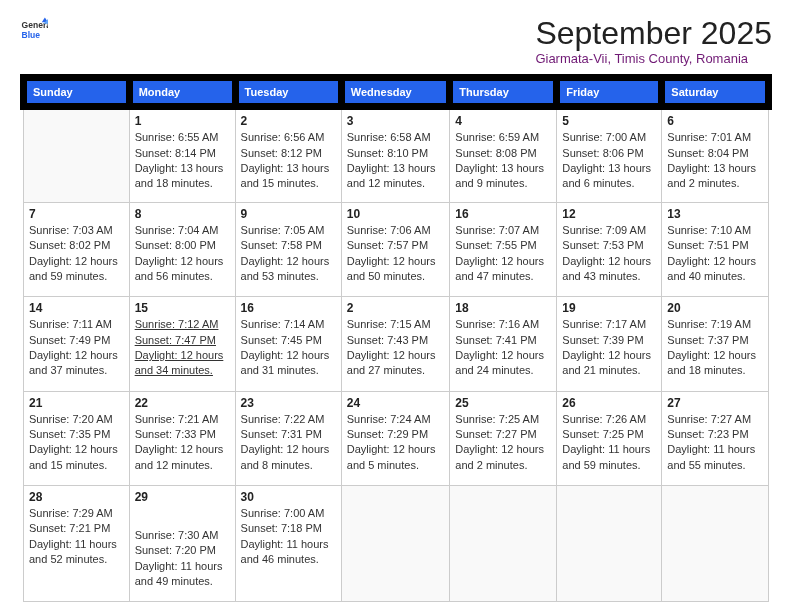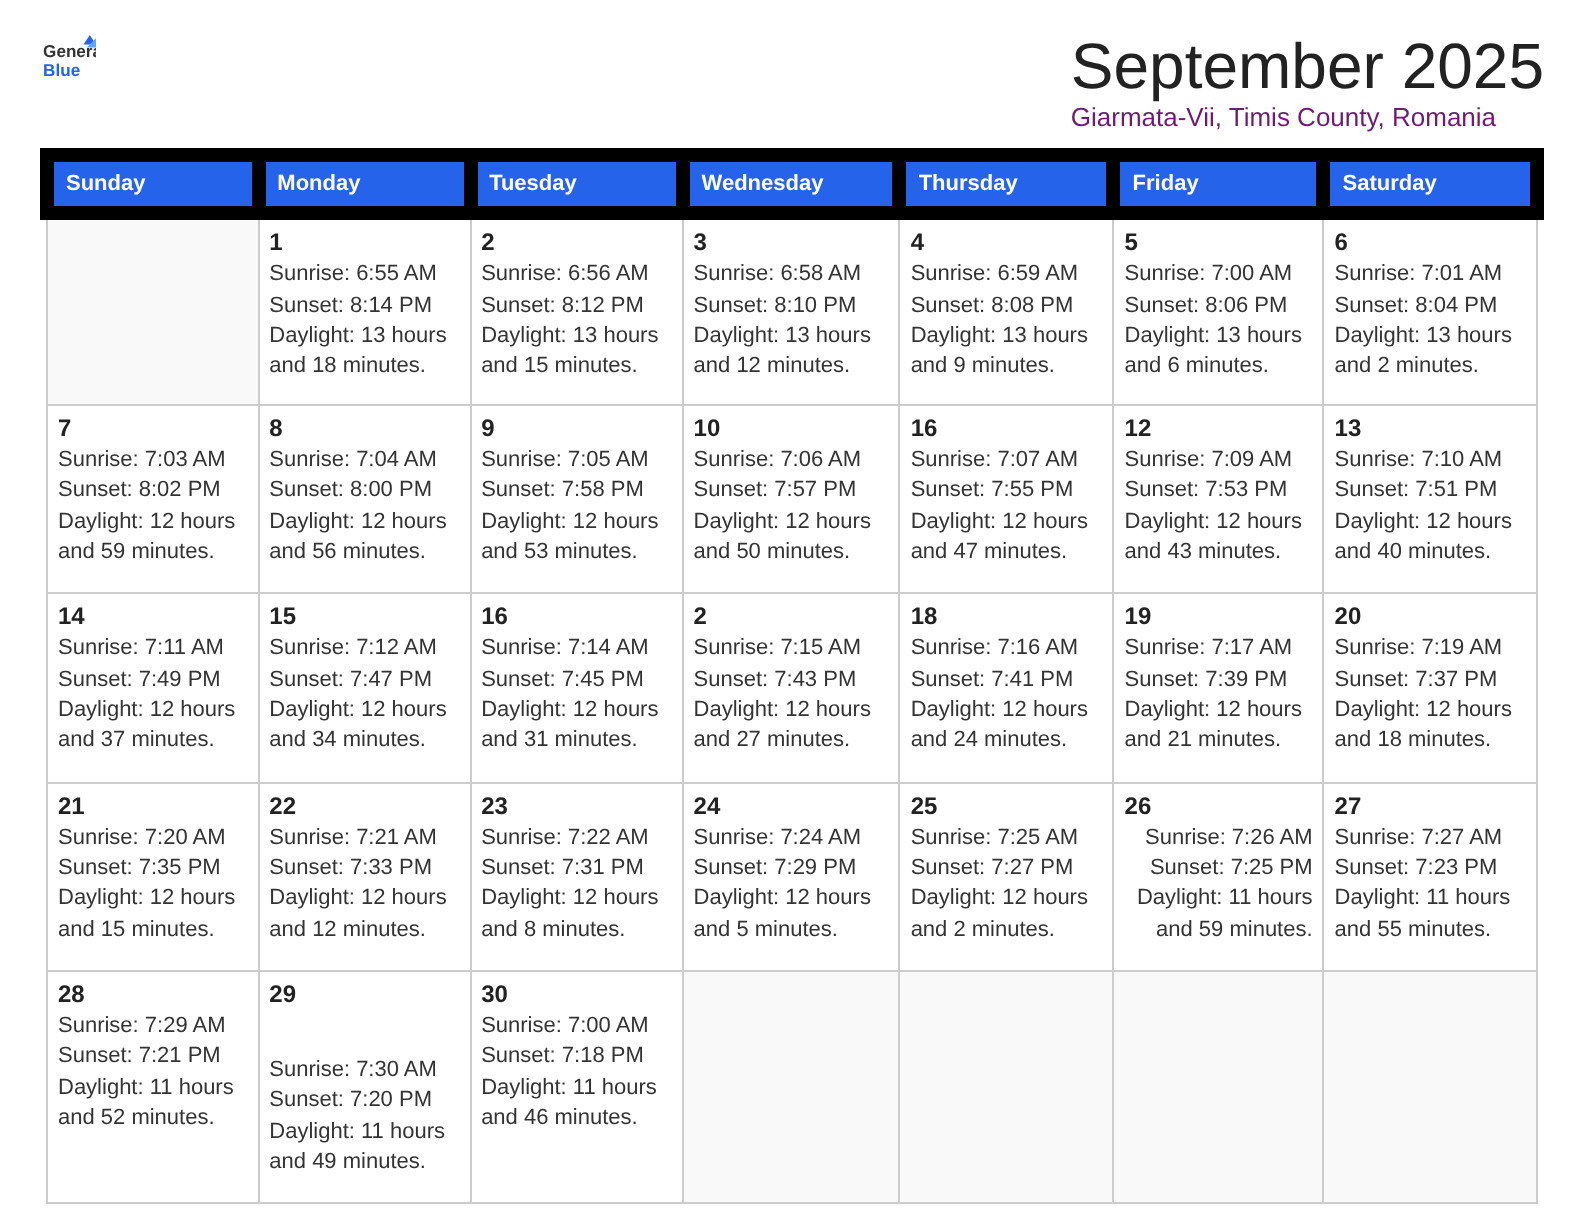--- a/index.html
+++ b/index.html
@@ -215,21 +215,21 @@
         <tr>
           <td>
             <span class="day-num">14</span>
             <div class="day-info" style="white-space: pre-line;">Sunrise: 7:11 AM
 Sunset: 7:49 PM
 Daylight: 12 hours
 and 37 minutes.</div>
           </td>
           <td>
             <span class="day-num">15</span>
-            <div class="day-info" style="white-space: pre-line;">Sunrise: 7:12 AM
+            <div class="day-info" style="white-space: pre-line; text-decoration: underline;">Sunrise: 7:12 AM
 Sunset: 7:47 PM
 Daylight: 12 hours
 and 34 minutes.</div>
           </td>
           <td>
             <span class="day-num">16</span>
             <div class="day-info" style="white-space: pre-line;">Sunrise: 7:14 AM
 Sunset: 7:45 PM
 Daylight: 12 hours
 and 31 minutes.</div>
@@ -294,21 +294,21 @@
           </td>
           <td>
             <span class="day-num">25</span>
             <div class="day-info" style="white-space: pre-line;">Sunrise: 7:25 AM
 Sunset: 7:27 PM
 Daylight: 12 hours
 and 2 minutes.</div>
           </td>
           <td>
             <span class="day-num">26</span>
-            <div class="day-info" style="white-space: pre-line; text-align: right;">Sunrise: 7:26 AM
+            <div class="day-info" style="white-space: pre-line;">Sunrise: 7:26 AM
 Sunset: 7:25 PM
 Daylight: 11 hours
 and 59 minutes.</div>
           </td>
           <td>
             <span class="day-num">27</span>
             <div class="day-info" style="white-space: pre-line;">Sunrise: 7:27 AM
 Sunset: 7:23 PM
 Daylight: 11 hours
 and 55 minutes.</div>

